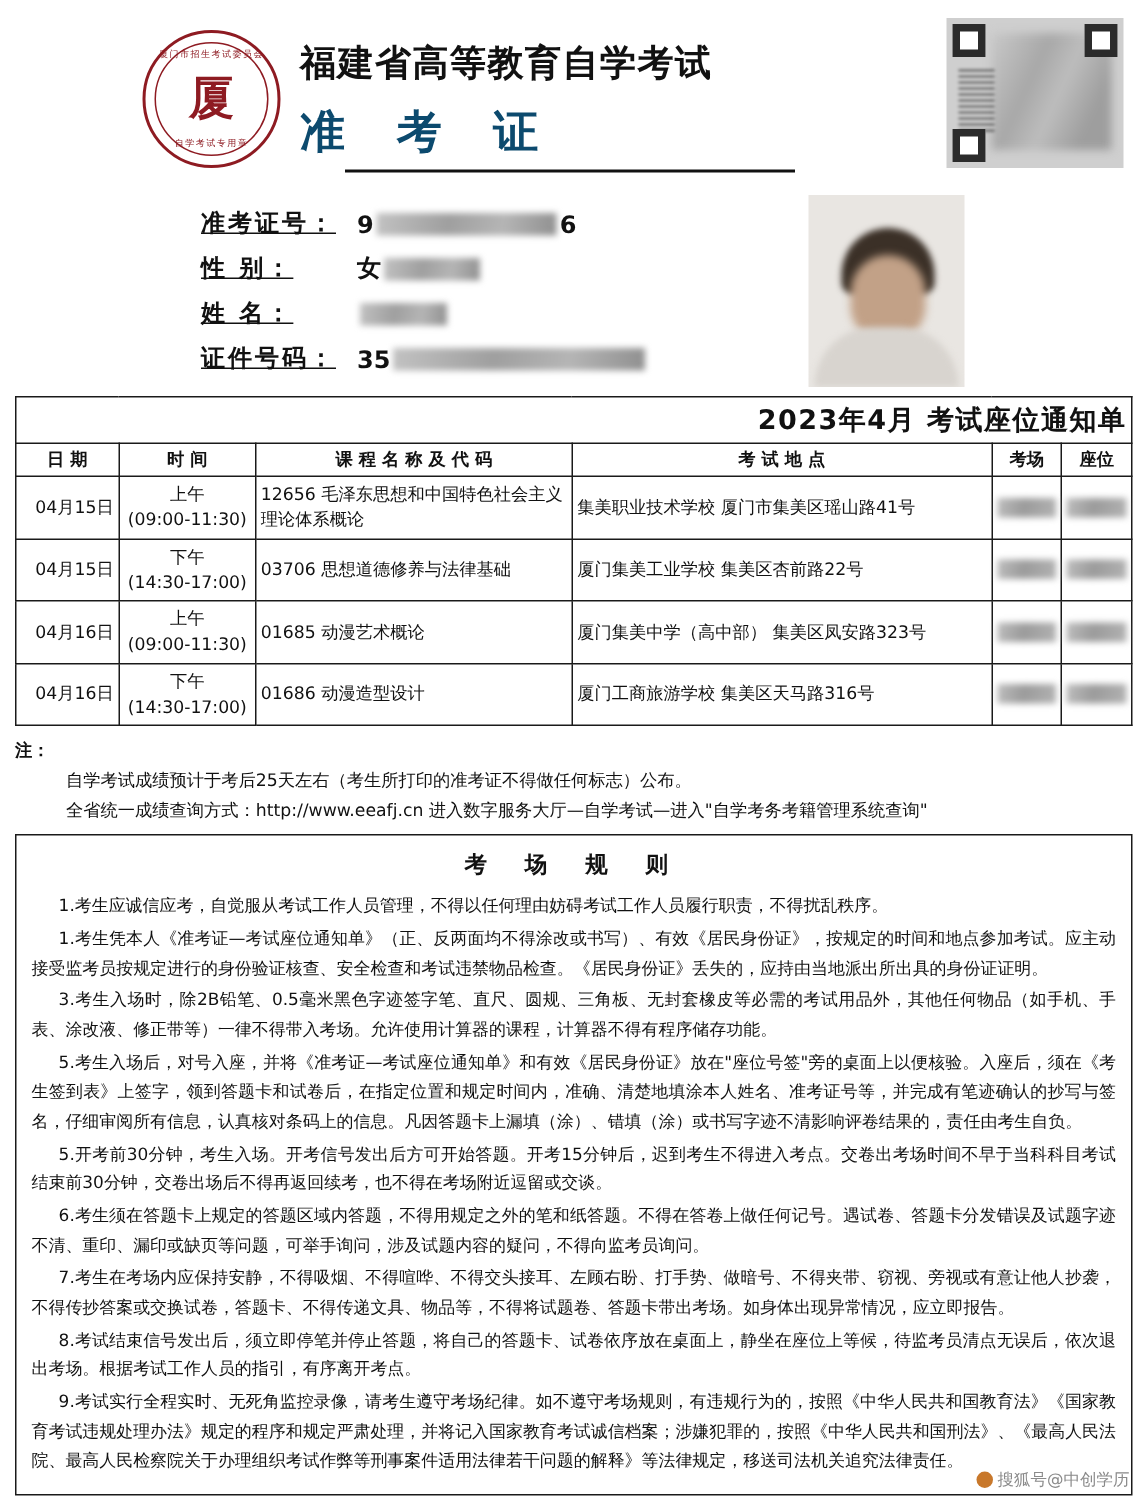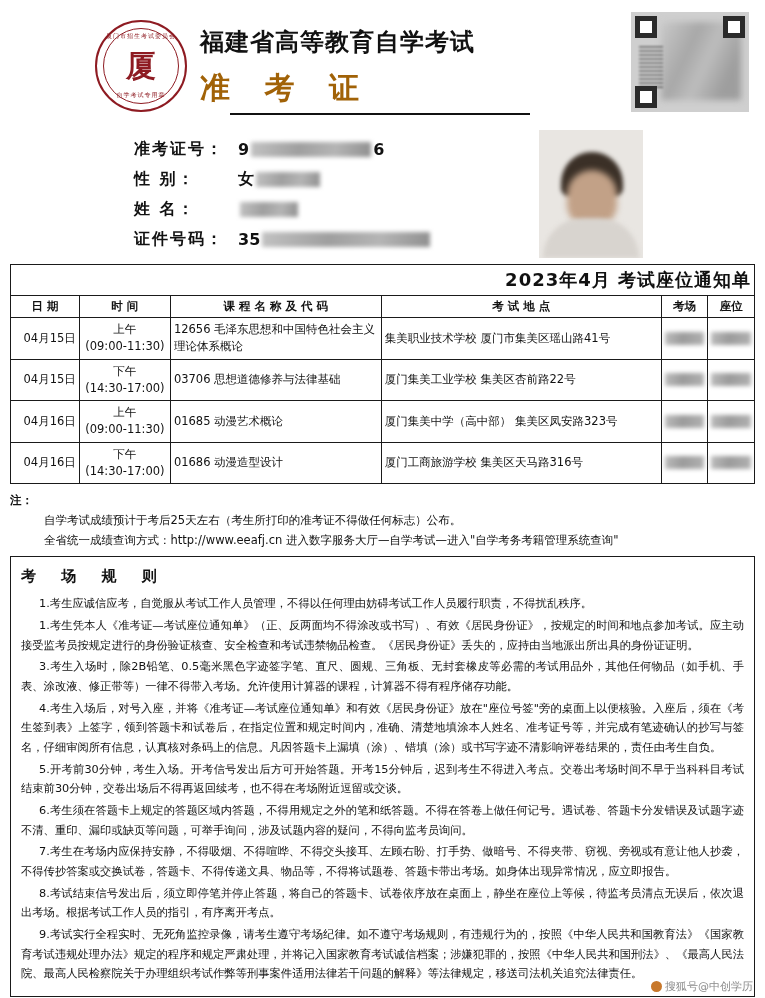--- a/index.html
+++ b/index.html
@@ -95,21 +95,21 @@
     letter-spacing: 1px;
     color: #111;
     white-space: nowrap;
   }
   .title-sub {
     margin-top: 10px;
     font-family: "DejaVu Sans", sans-serif;
     font-size: 30px;
     font-weight: bold;
     letter-spacing: 12px;
-    color: #a16207;
+    color: #0c4a6e;
   }
   .title-rule {
     margin: 4px auto 0 auto;
     width: 300px;
     height: 2px;
     background: #111;
   }
 
   .qr {
     position: absolute;
@@ -167,20 +167,21 @@
     align-items: center;
     height: 30px;
     font-size: 16px;
     font-weight: bold;
   }
   .field-label {
     width: 104px;
     letter-spacing: 2px;
     white-space: nowrap;
     font-family: "DejaVu Sans", sans-serif;
+    text-decoration: underline;
   }
   .field-value {
     font-family: "DejaVu Sans", sans-serif;
     font-size: 16px;
     font-weight: bold;
     display: flex;
     align-items: center;
     white-space: nowrap;
   }
   .redact {
@@ -295,20 +296,21 @@
     padding-left: 34px;
   }
 
   
   .rules {
     margin-top: 6px;
     border: 1px solid #1a1a1a;
     padding: 8px 10px 10px 10px;
   }
   .rules-title {
+    text-align: center;
     font-family: "DejaVu Sans", sans-serif;
     font-size: 15px;
     font-weight: bold;
     letter-spacing: 10px;
     margin: 2px 0 8px 0;
   }
   .rules p {
     margin: 0 0 2px 0;
     font-family: "DejaVu Sans", sans-serif;
     font-size: 11.3px;
@@ -512,21 +514,21 @@
     <div class="nlabel">注：</div>
     <div class="nline">自学考试成绩预计于考后25天左右（考生所打印的准考证不得做任何标志）公布。</div>
     <div class="nline">全省统一成绩查询方式：http://www.eeafj.cn 进入数字服务大厅—自学考试—进入"自学考务考籍管理系统查询"</div>
   </div>
 
   <div class="rules">
     <div class="rules-title">考 场 规 则</div>
     <p>1.考生应诚信应考，自觉服从考试工作人员管理，不得以任何理由妨碍考试工作人员履行职责，不得扰乱秩序。</p>
     <p>1.考生凭本人《准考证—考试座位通知单》（正、反两面均不得涂改或书写）、有效《居民身份证》，按规定的时间和地点参加考试。应主动接受监考员按规定进行的身份验证核查、安全检查和考试违禁物品检查。《居民身份证》丢失的，应持由当地派出所出具的身份证证明。</p>
     <p>3.考生入场时，除2B铅笔、0.5毫米黑色字迹签字笔、直尺、圆规、三角板、无封套橡皮等必需的考试用品外，其他任何物品（如手机、手表、涂改液、修正带等）一律不得带入考场。允许使用计算器的课程，计算器不得有程序储存功能。</p>
-    <p>4.考生入场后，对号入座，并将《准考证—考试座位通知单》和有效《居民身份证》放在"座位号签"旁的桌面上以便核验。入座后，须在《考生签到表》上签字，领到答题卡和试卷后，在指定位置和规定时间内，准确、清楚地填涂本人姓名、准考证号等，并完成有笔迹确认的抄写与签名，仔细审阅所有信息，认真核对条码上的信息。凡因答题卡上漏填（涂）、错填（涂）或书写字迹不清影响评卷结果的，责任由考生自负。</p>
+    <p>5.考生入场后，对号入座，并将《准考证—考试座位通知单》和有效《居民身份证》放在"座位号签"旁的桌面上以便核验。入座后，须在《考生签到表》上签字，领到答题卡和试卷后，在指定位置和规定时间内，准确、清楚地填涂本人姓名、准考证号等，并完成有笔迹确认的抄写与签名，仔细审阅所有信息，认真核对条码上的信息。凡因答题卡上漏填（涂）、错填（涂）或书写字迹不清影响评卷结果的，责任由考生自负。</p>
     <p>5.开考前30分钟，考生入场。开考信号发出后方可开始答题。开考15分钟后，迟到考生不得进入考点。交卷出考场时间不早于当科科目考试结束前30分钟，交卷出场后不得再返回续考，也不得在考场附近逗留或交谈。</p>
     <p>6.考生须在答题卡上规定的答题区域内答题，不得用规定之外的笔和纸答题。不得在答卷上做任何记号。遇试卷、答题卡分发错误及试题字迹不清、重印、漏印或缺页等问题，可举手询问，涉及试题内容的疑问，不得向监考员询问。</p>
     <p>7.考生在考场内应保持安静，不得吸烟、不得喧哗、不得交头接耳、左顾右盼、打手势、做暗号、不得夹带、窃视、旁视或有意让他人抄袭，不得传抄答案或交换试卷，答题卡、不得传递文具、物品等，不得将试题卷、答题卡带出考场。如身体出现异常情况，应立即报告。</p>
     <p>8.考试结束信号发出后，须立即停笔并停止答题，将自己的答题卡、试卷依序放在桌面上，静坐在座位上等候，待监考员清点无误后，依次退出考场。根据考试工作人员的指引，有序离开考点。</p>
     <p>9.考试实行全程实时、无死角监控录像，请考生遵守考场纪律。如不遵守考场规则，有违规行为的，按照《中华人民共和国教育法》《国家教育考试违规处理办法》规定的程序和规定严肃处理，并将记入国家教育考试诚信档案；涉嫌犯罪的，按照《中华人民共和国刑法》、《最高人民法院、最高人民检察院关于办理组织考试作弊等刑事案件适用法律若干问题的解释》等法律规定，移送司法机关追究法律责任。</p>
   </div>
 
   <div class="footer">
     <div>提示:考生所打印的准考证不得做任何标志（如:书写、草稿、记号等）</div>
     <div>福建省教育考试院</div>

